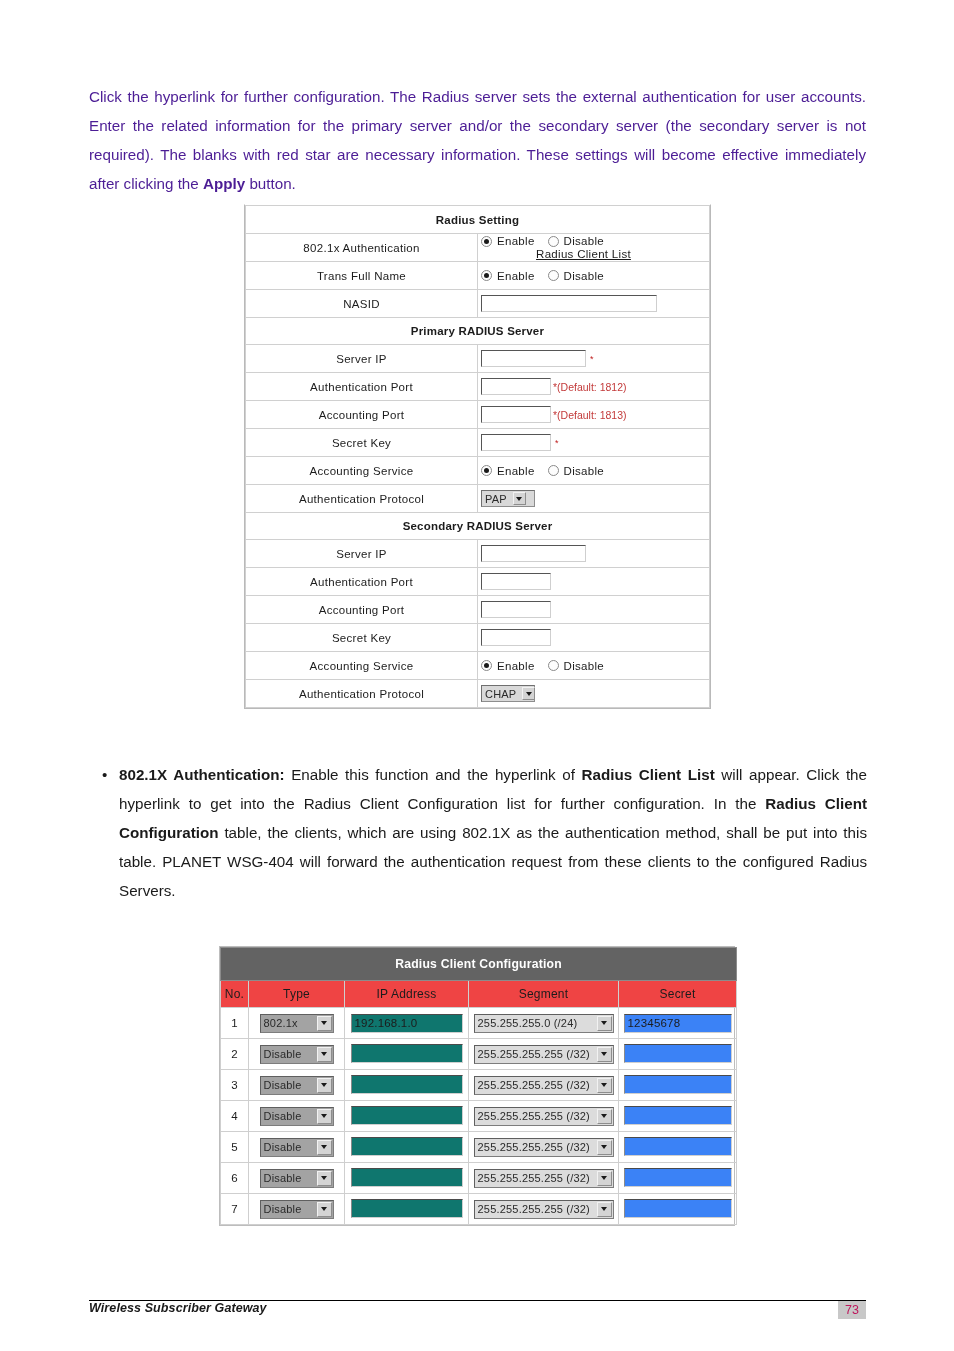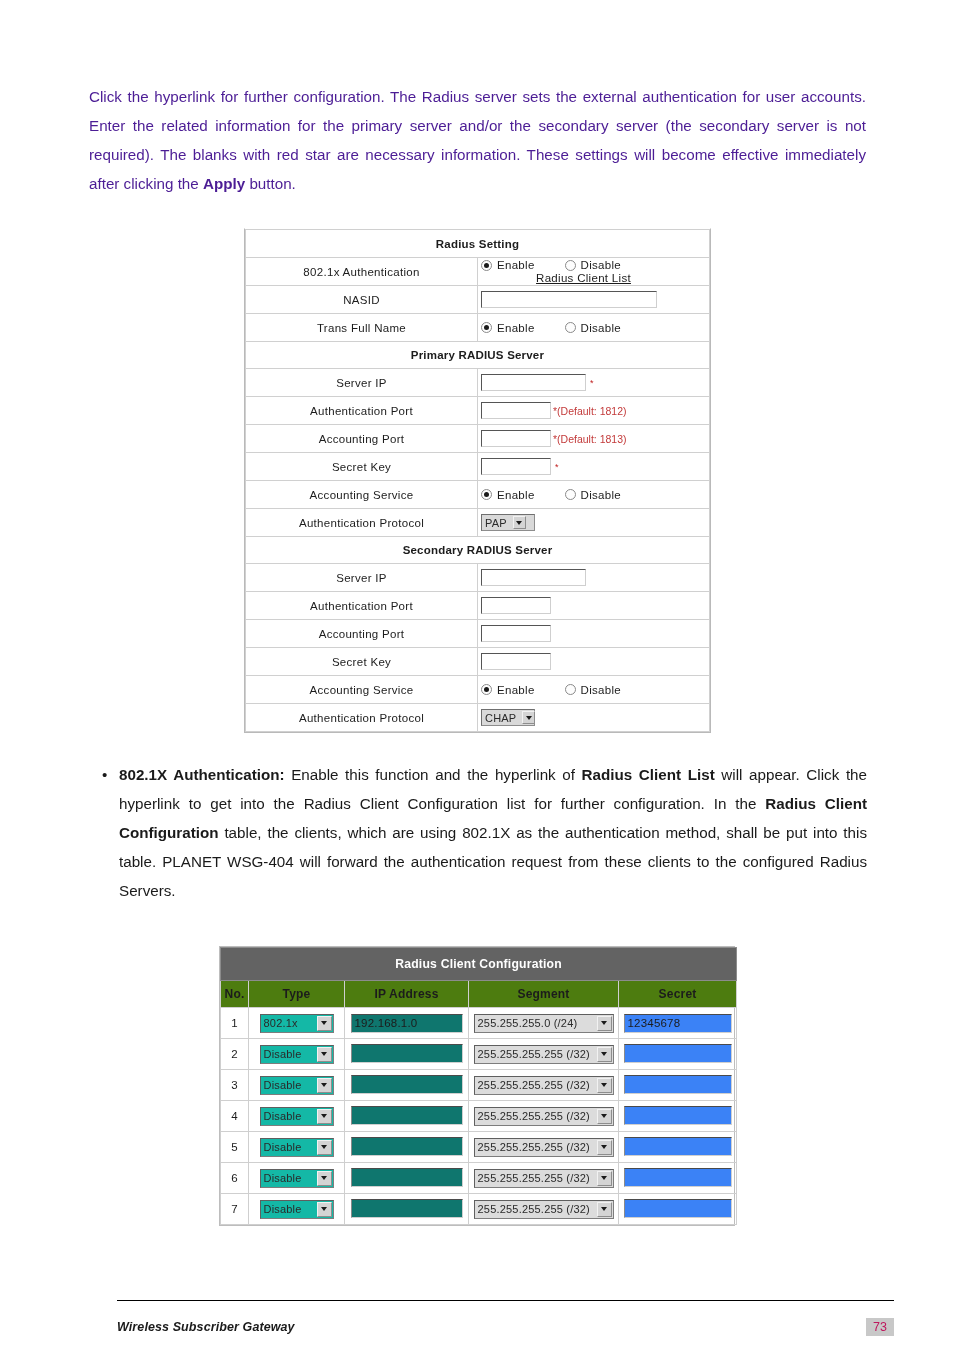--- a/index.html
+++ b/index.html
@@ -56,21 +56,21 @@
   
   .shot {
     position: absolute;
     background: #ffffff;
     box-sizing: border-box;
   }
 
   
   #radius-setting-table {
     left: 244px;
-    top: 228px;
+    top: 204px;
     width: 467px;
     border: 1px solid #b9b9b9;
     border-top: 1px solid #ffffff;
   }
   #radius-setting-table table {
     border-collapse: collapse;
     width: 100%;
     table-layout: fixed;
   }
   #radius-setting-table td {
@@ -127,21 +127,21 @@
     content: "";
     position: absolute;
     left: 2px; top: 2px;
     width: 5px; height: 5px;
     border-radius: 50%;
     background: #1a1a1a;
   }
   .radio-lbl {
     font-size: 11.5px;
     color: #1c1c1c;
-    margin-right: 25px;
+    margin-right: 8px;
     letter-spacing: 0.3px;
   }
   .radio-lbl.last { margin-right: 0; }
 
   .client-link {
     display: block;
     text-align: center;
     font-size: 11.5px;
     color: #1c1c1c;
     text-decoration: underline;
@@ -247,22 +247,22 @@
   #radius-client-table .rct-title {
     background: #636363;
     color: #ffffff;
     font-weight: bold;
     font-size: 12.2px;
     height: 32px;
     letter-spacing: 0.2px;
     border: 1px solid #8c8c8c;
   }
   #radius-client-table .rct-colhead {
-    background: #4d7c0f;
-    font-weight: bold;
+    background: #ef4444;
+    font-weight: normal;
     font-size: 12px;
     height: 26px;
     letter-spacing: 0.2px;
   }
   .col-no   { width: 28px; }
   .col-type { width: 96px; }
   .col-ip   { width: 124px; }
   .col-seg  { width: 150px; }
   .col-sec  { width: 118px; }
 
@@ -297,21 +297,21 @@
     color: #1c1c1c;
     letter-spacing: 0.2px;
   }
   .sel-type {
     width: 74px;
     height: 19px;
     justify-content: space-between;
     border: 1px solid #7d7d7d;
     border-top-color: #5f5f5f;
     border-left-color: #5f5f5f;
-    background: #14b8a6;
+    background: #a3a3a3;
   }
   .sel-type .arrow { width: 15px; height: 15px; }
   .sel-seg {
     width: 140px;
     height: 19px;
     justify-content: space-between;
     border: 1px solid #7d7d7d;
     border-top-color: #5f5f5f;
     border-left-color: #5f5f5f;
     background: #dcdcdc;
@@ -319,25 +319,24 @@
   .sel-seg .arrow { width: 15px; height: 15px; }
   .rowno { font-size: 12.5px; }
 
   
   #page-footer {
     position: absolute;
     left: 89px;
     top: 1300px;
     width: 777px;
     border-top: 1.6px solid #000000;
-    padding-top: 17px;
+    padding-top: 0;
     display: flex;
     justify-content: space-between;
-    align-items: center;
-    margin-left: 28px;
+    align-items: flex-start;
   }
   #footer-title {
     font-size: 12.5px;
     font-style: italic;
     font-weight: bold;
     color: #1a1a1a;
     letter-spacing: 0.1px;
   }
   #footer-pagenum {
     background: #c8c8c8;
@@ -366,35 +365,35 @@
             <span class="radio on"></span>
             <span class="radio-lbl">Enable</span>
             <span class="radio"></span>
             <span class="radio-lbl last">Disable</span>
           </div>
           <a class="client-link" href="#">Radius Client List</a>
         </td>
       </tr>
 
       <tr>
-        <td class="lbl">NASID</td>
-        <td class="val">
-          <span class="tbox w-nasid"></span>
-        </td>
-      </tr>
-
-      <tr>
         <td class="lbl">Trans Full Name</td>
         <td class="val">
           <div class="radio-grp">
             <span class="radio on"></span>
             <span class="radio-lbl">Enable</span>
             <span class="radio"></span>
             <span class="radio-lbl last">Disable</span>
           </div>
+        </td>
+      </tr>
+
+      <tr>
+        <td class="lbl">NASID</td>
+        <td class="val">
+          <span class="tbox w-nasid"></span>
         </td>
       </tr>
 
       <tr>
         <td class="section-head" colspan="2">Primary RADIUS Server</td>
       </tr>
       <tr>
         <td class="lbl">Server IP</td>
         <td class="val">
           <span class="tbox w-ip"></span><span class="req">*</span>

